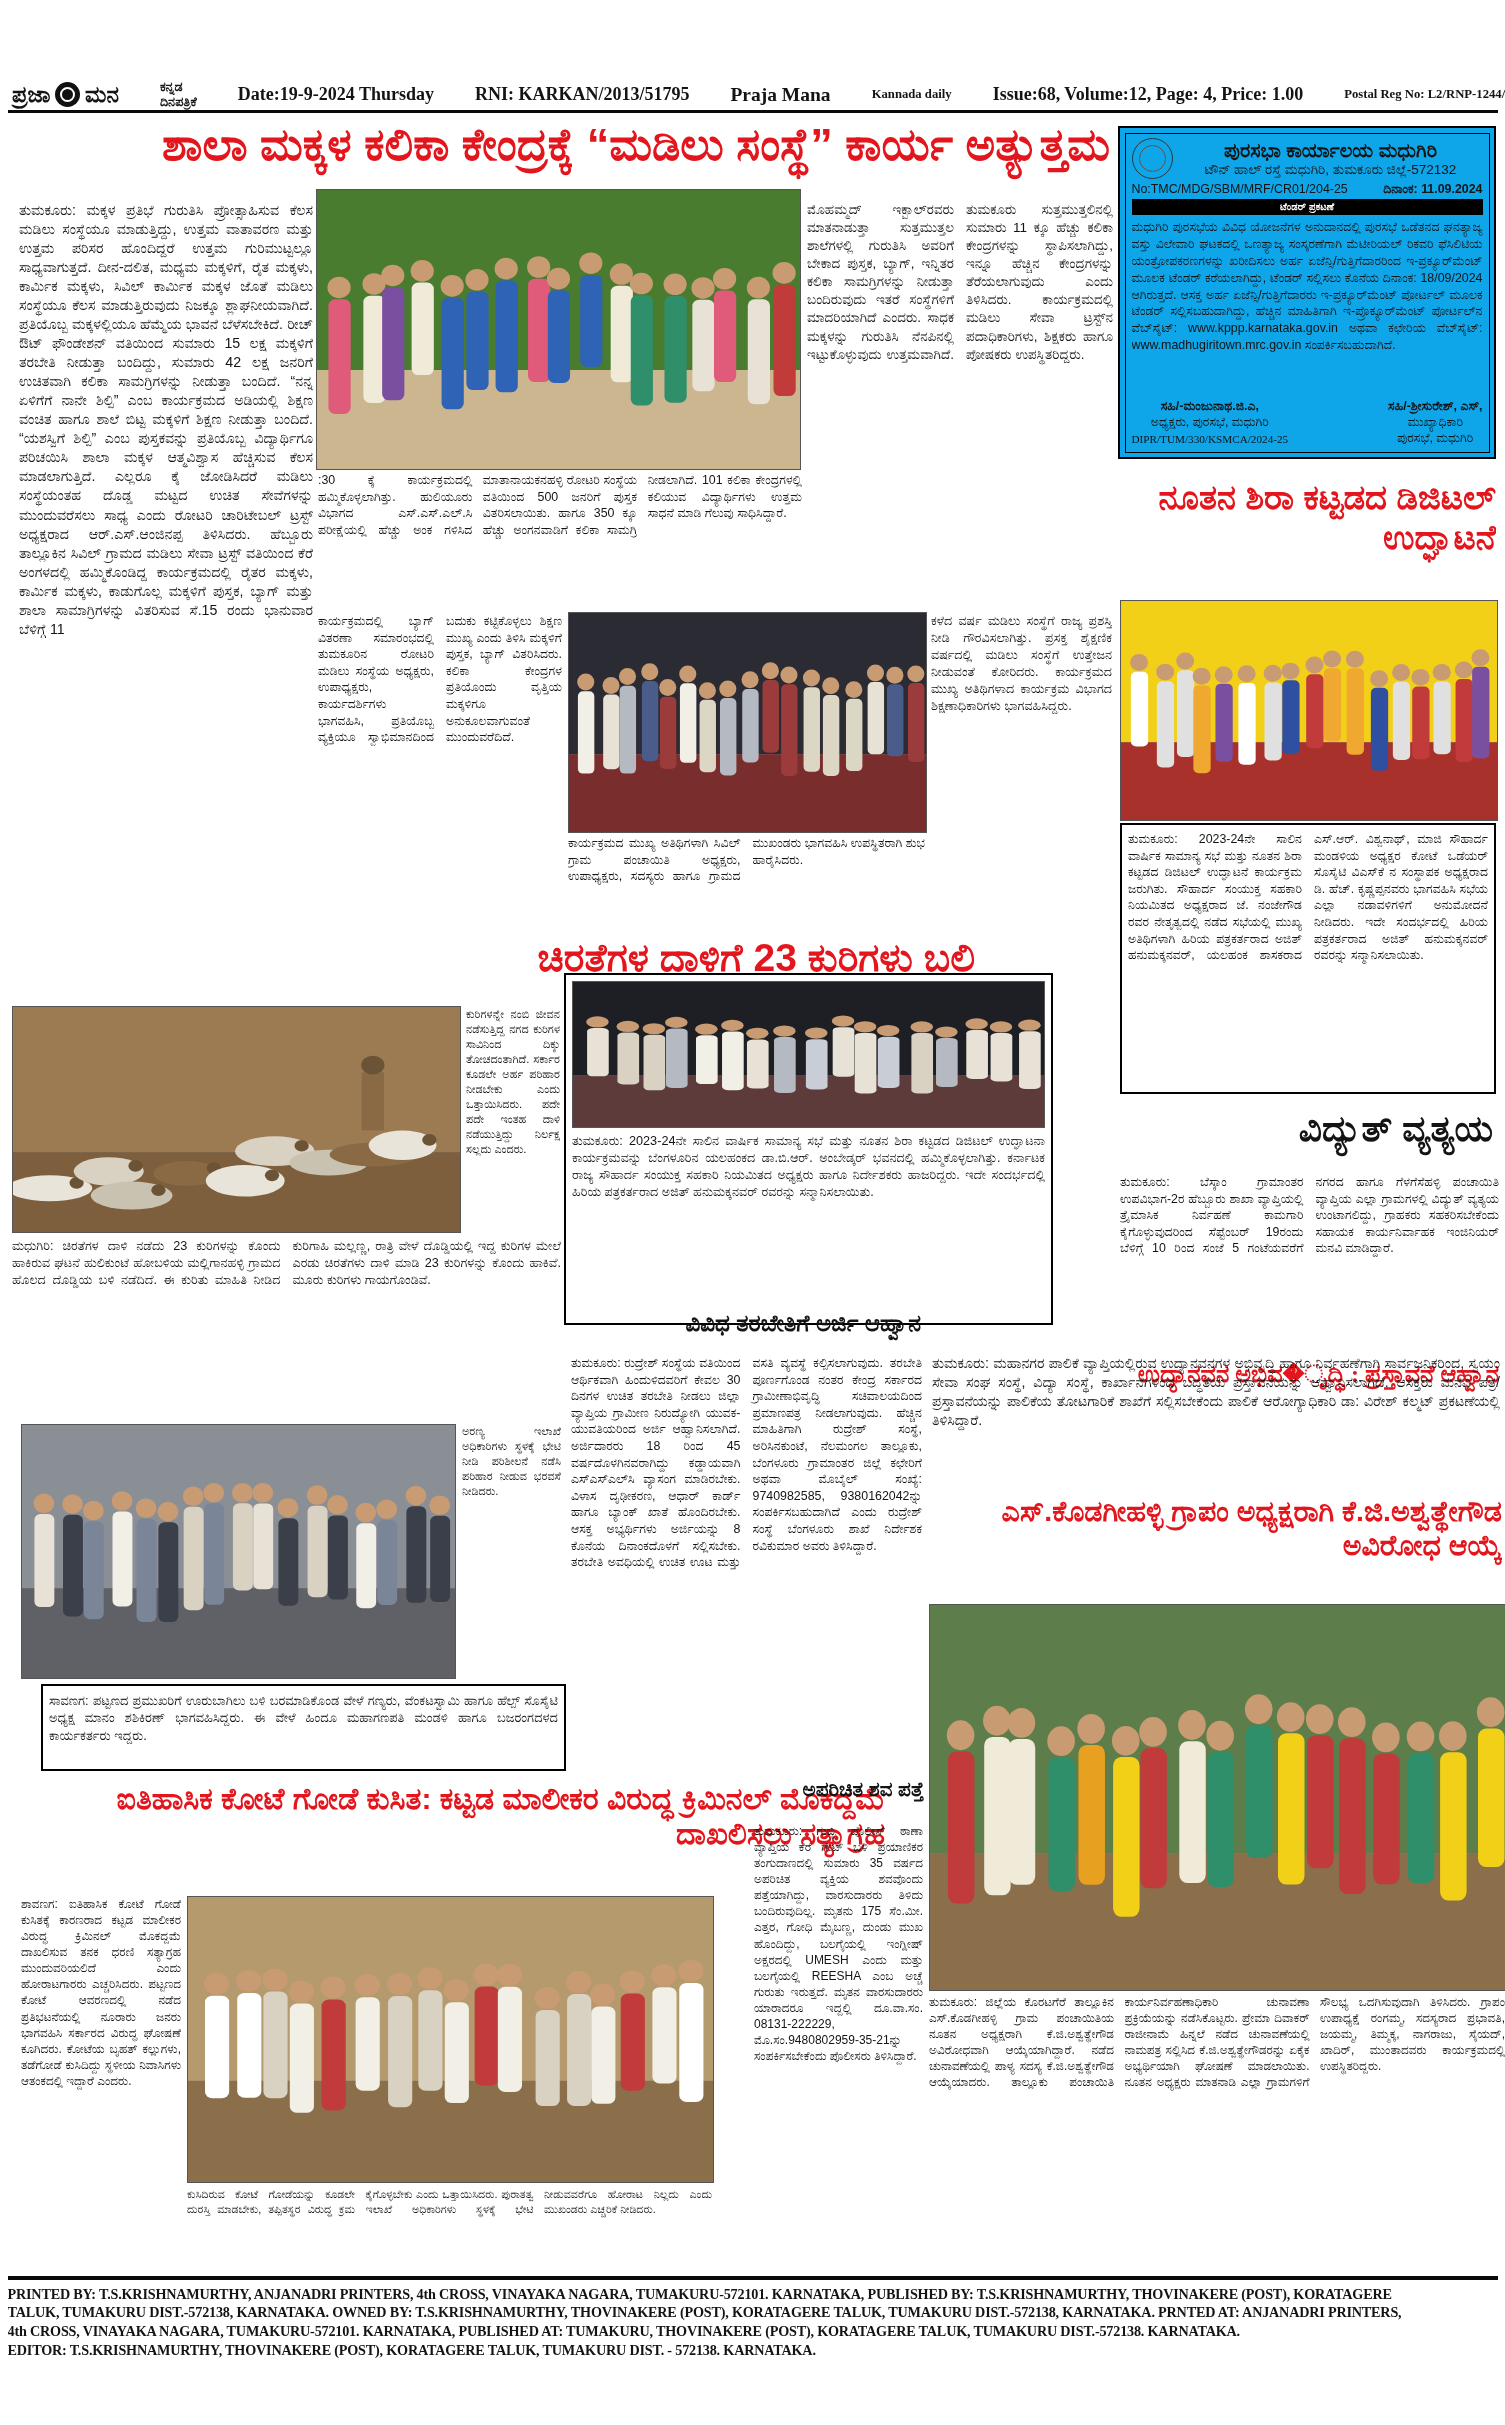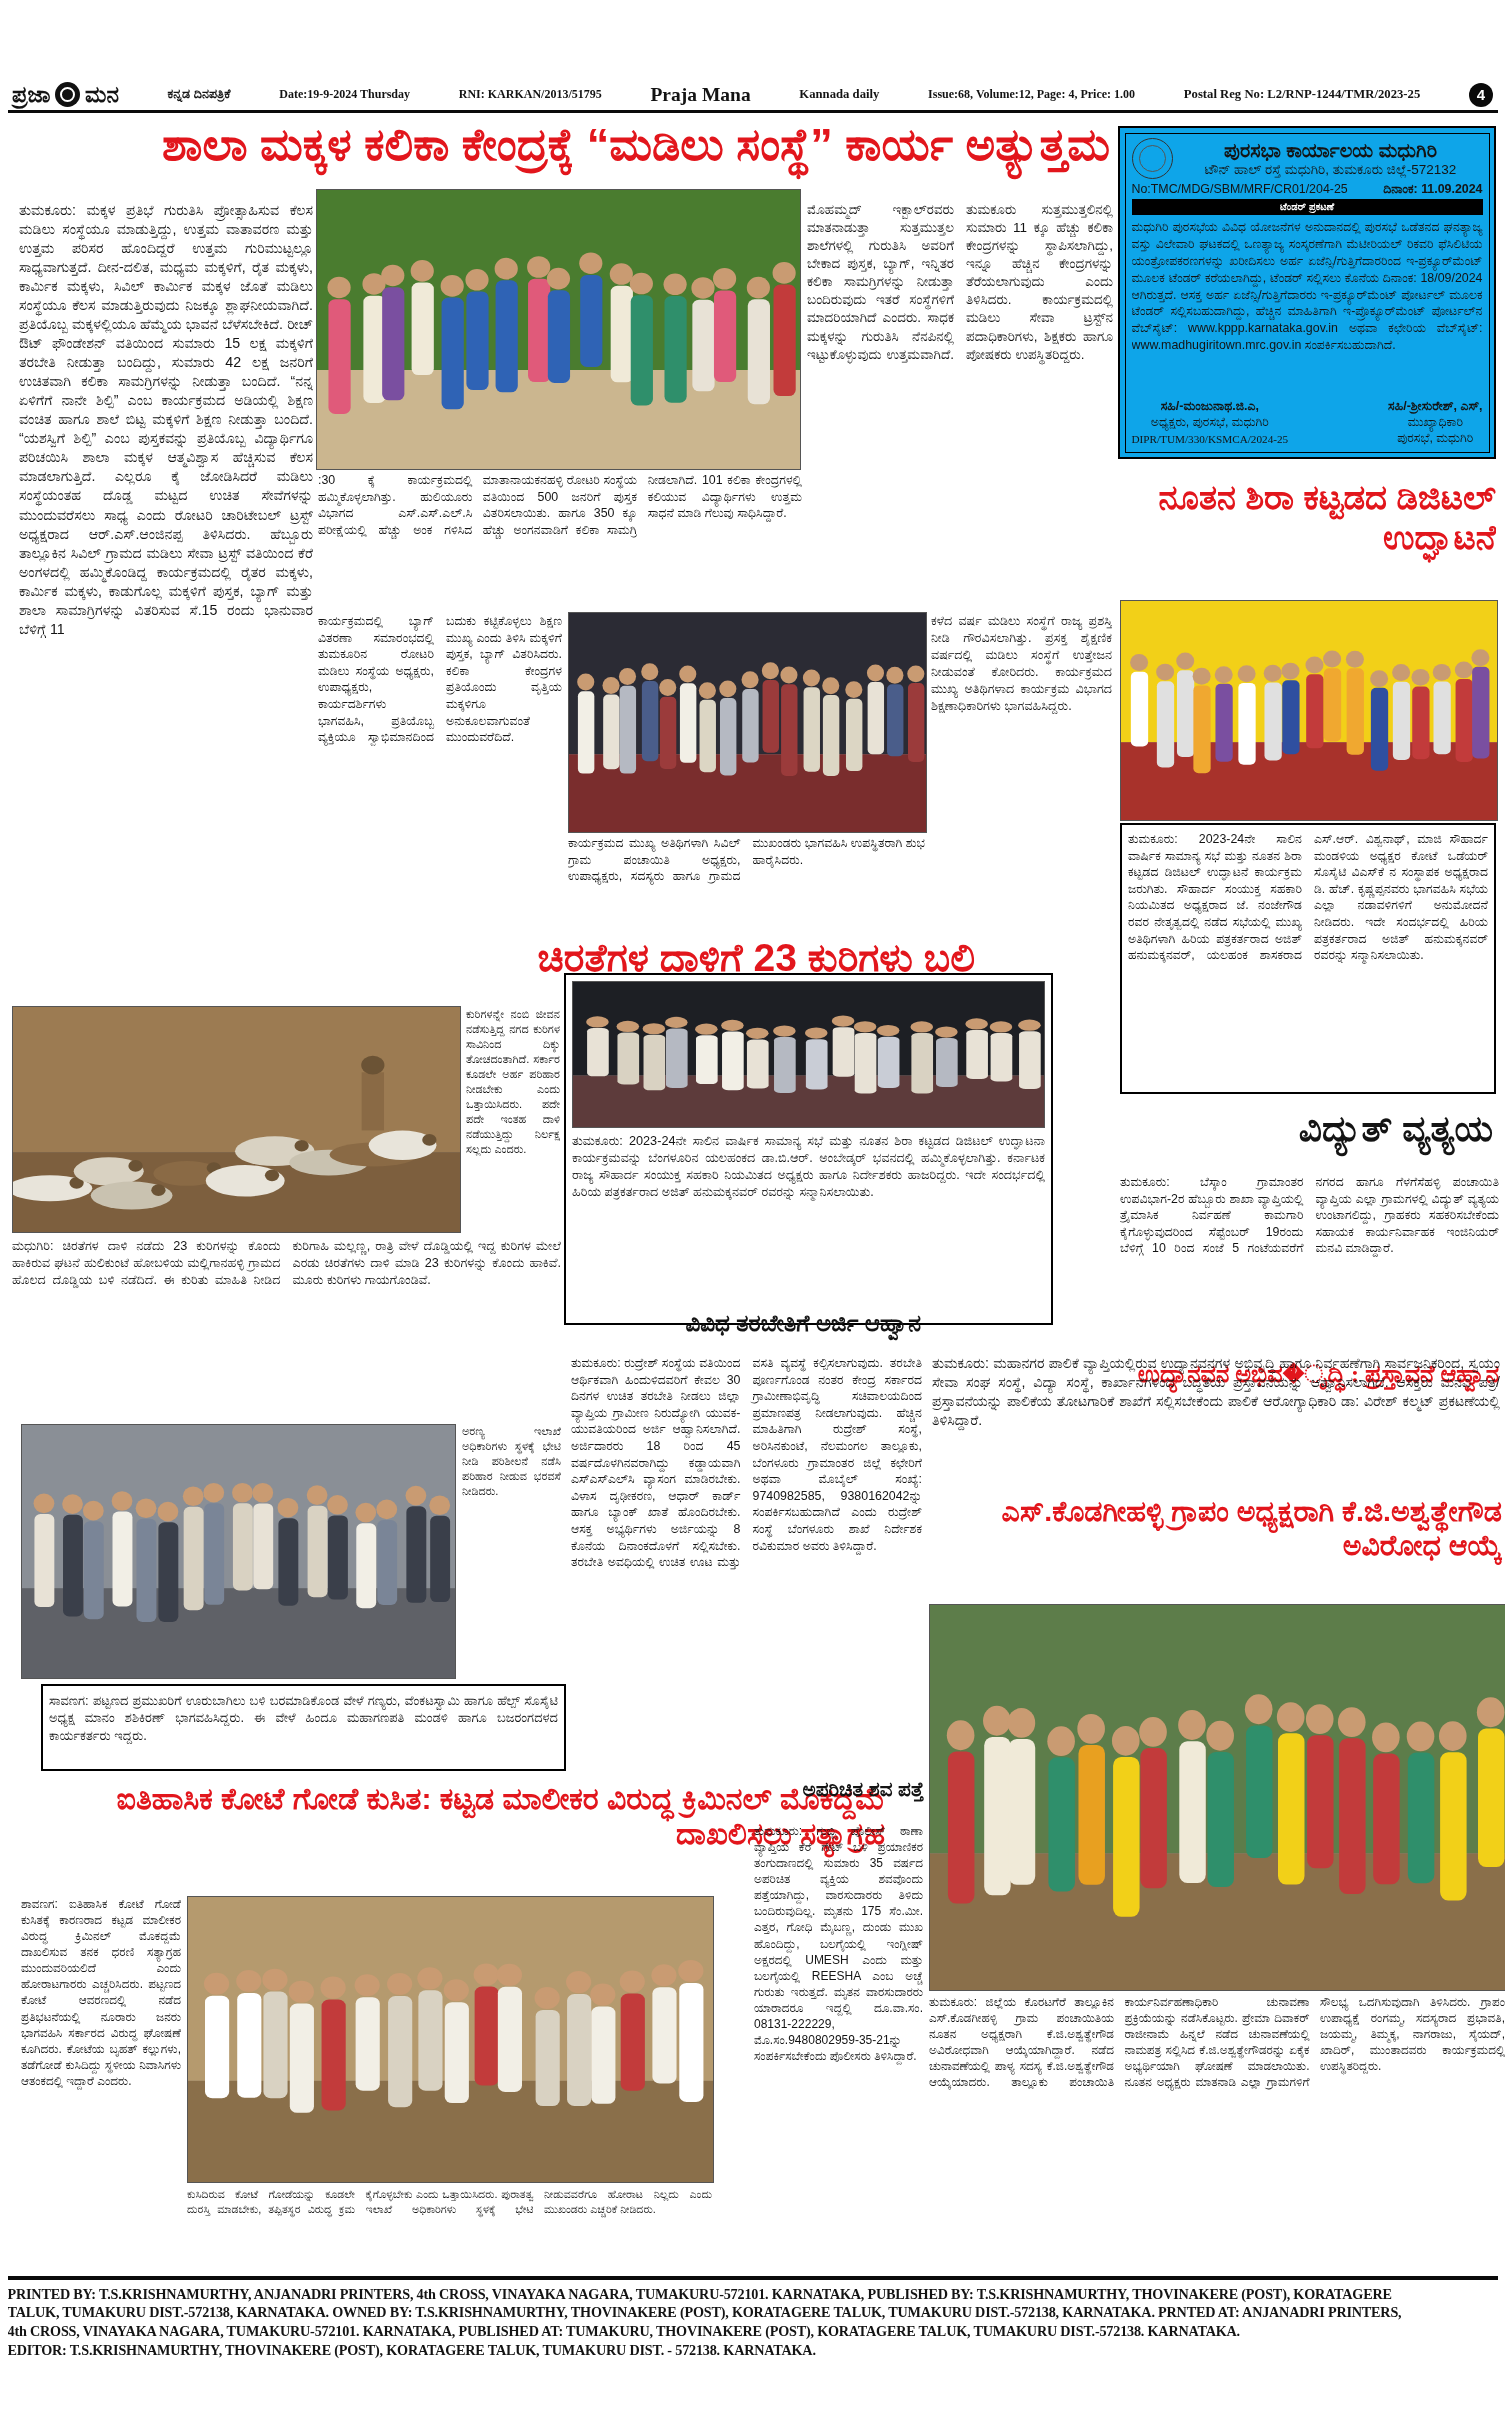--- a/index.html
+++ b/index.html
@@ -13,21 +13,21 @@
   .red{color:var(--red);}
   :root{--red:#e2161c;--ink:#141414;}
 
   
   .header-bar{left:7.5px;top:79px;width:1490px;height:34px;border-bottom:3.7px solid #0a0a0a;
     display:flex;align-items:center;justify-content:space-between;padding:0 4.5px;box-sizing:border-box;}
   .masthead{display:flex;align-items:center;gap:4.5px;font-weight:bold;font-size:22.5px;}
   .m-logo{width:25.5px;height:25.5px;border-radius:50%;background:#111;position:relative;flex:0 0 auto;}
   .m-logo:after{content:"";position:absolute;inset:5.2px;border-radius:50%;border:2.2px solid #fff;}
   .tagline{font-size:12.7px;font-weight:bold;}
-  .h-serif{font-family:"Liberation Serif",serif;font-weight:bold;font-size:12px;white-space:nowrap;}
+  .h-serif{font-family:"Liberation Serif",serif;font-weight:bold;font-size:18px;white-space:nowrap;}
   .h-small{font-family:"Liberation Serif",serif;font-weight:bold;font-size:12.7px;white-space:nowrap;}
   .pageno{width:24px;height:24px;border-radius:50%;background:#0a0a0a;color:#fff;display:flex;
     align-items:center;justify-content:center;font-weight:bold;font-size:15px;flex:0 0 auto;}
 
   
   .tender{left:1118px;top:126px;width:378px;height:333px;border:2.2px solid #000;box-sizing:border-box;
     padding:4.5px;background:#0ea5e9;}
   .tender-inner{border:1.5px solid #000;height:100%;box-sizing:border-box;padding:4.5px 6px;display:flex;flex-direction:column;}
   .tender-head{display:flex;gap:6px;align-items:center;}
   .seal{width:39px;height:39px;border-radius:50%;border:1.5px solid #333;position:relative;flex:0 0 auto;}

